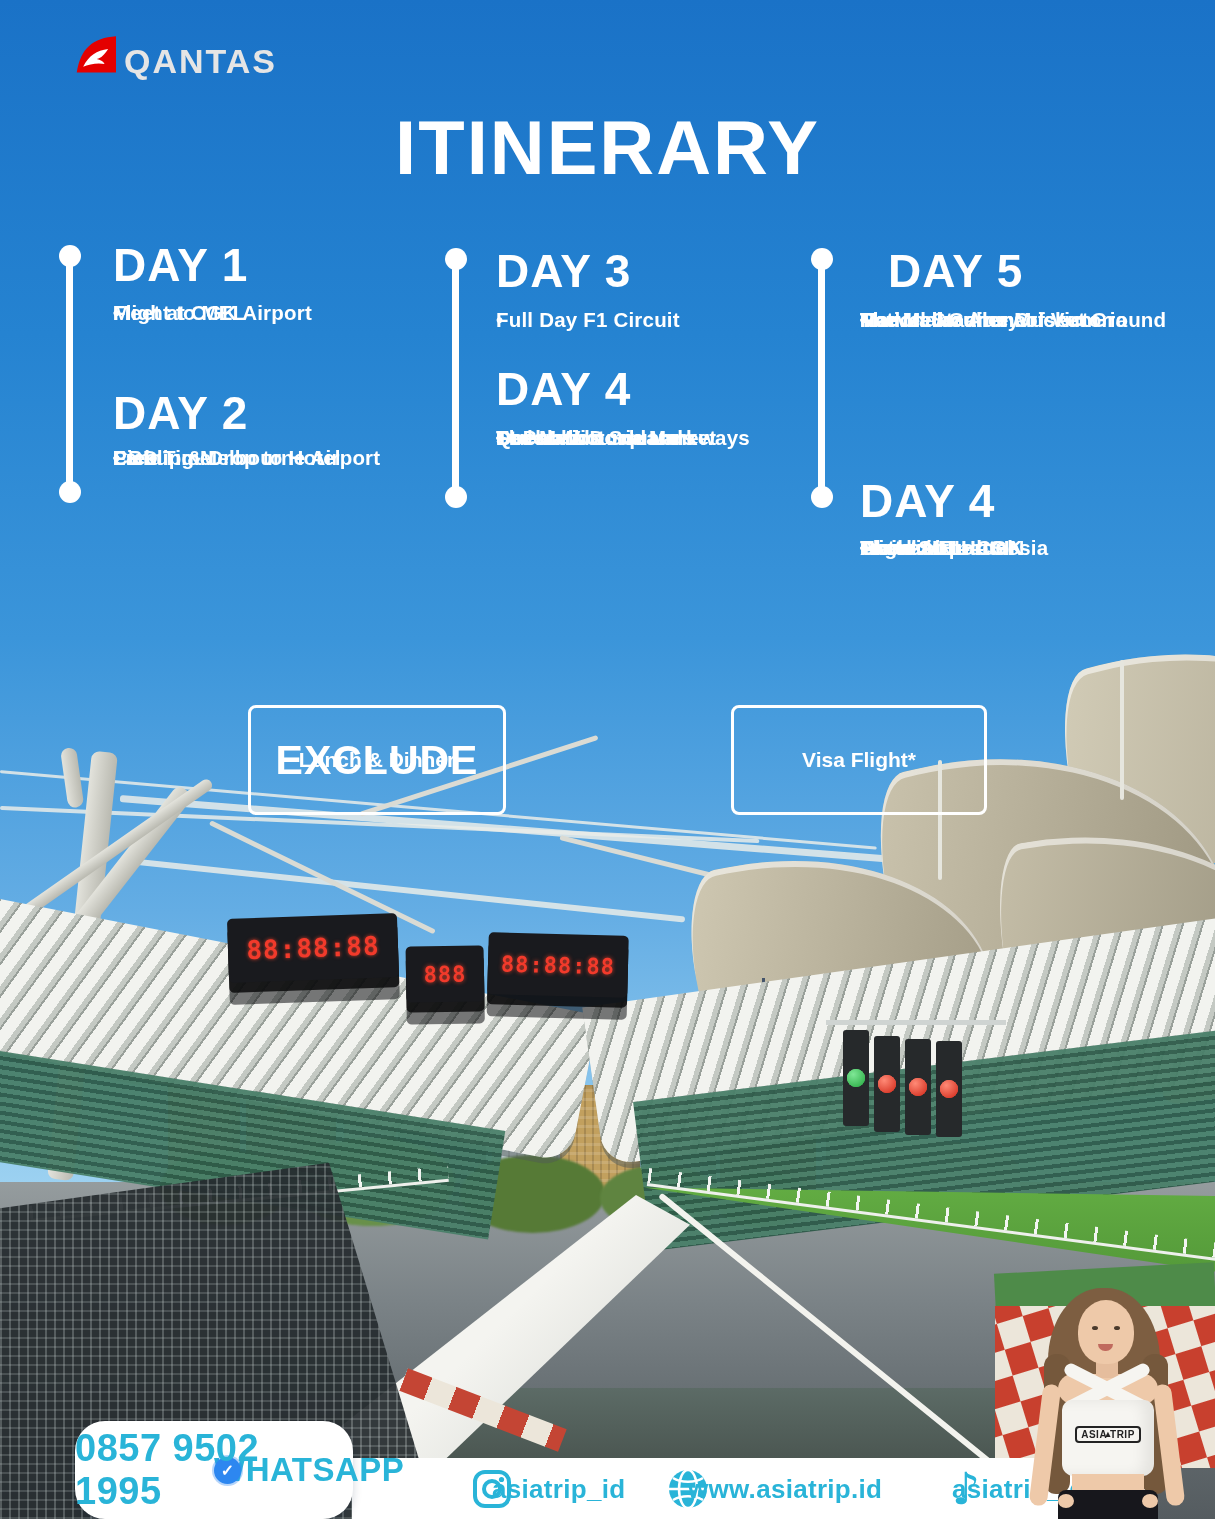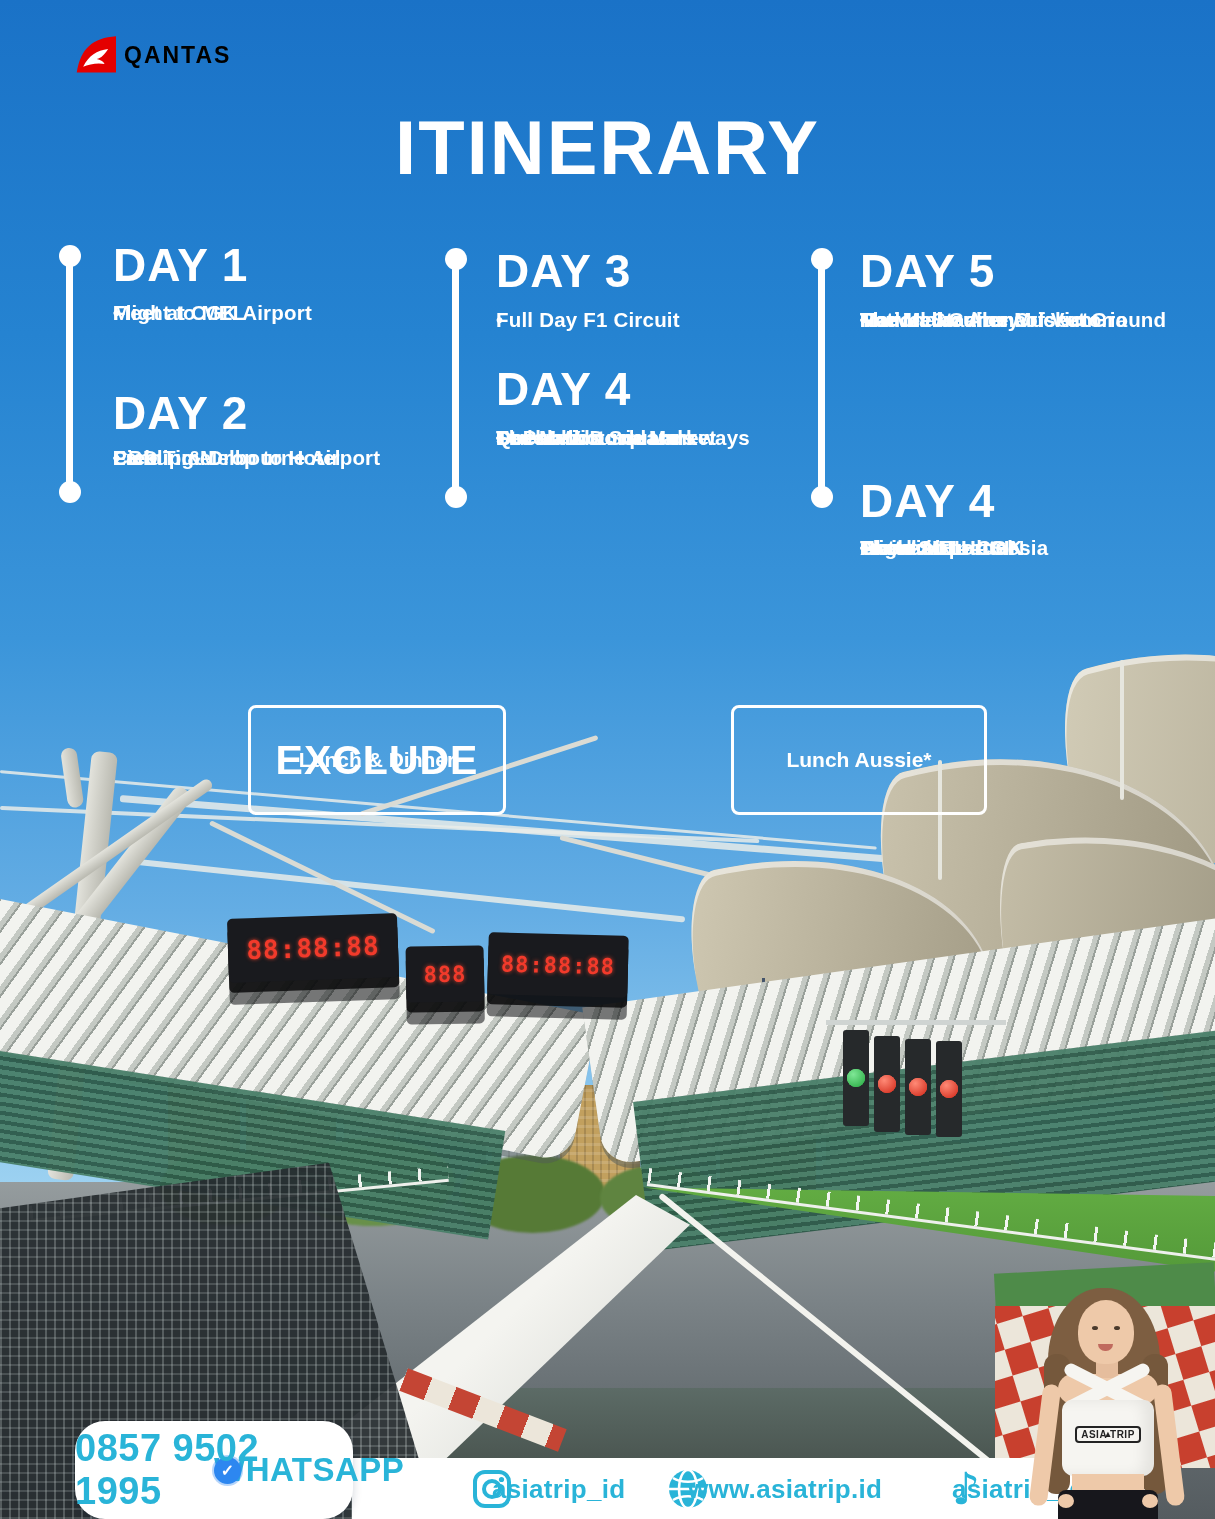--- a/index.html
+++ b/index.html
@@ -100,21 +100,21 @@
   .grassR2{left:995px;top:1268px;width:220px;height:46px;background:#4e8b49;transform:rotate(-3deg);}
   .lightpipe{left:826px;top:1020px;width:180px;height:5px;background:#cfd4d2;}
   .lightcol{width:26px;height:96px;background:#26292b;border-radius:3px;display:flex;flex-direction:column;
      align-items:center;justify-content:space-evenly;position:absolute;}
   .lamp{position:static;width:18px;height:18px;border-radius:50%;}
   .lamp.g{background:radial-gradient(circle at 35% 30%,#7fe796,#23a83e);}
   .lamp.r{background:radial-gradient(circle at 35% 30%,#ff8a76,#cf2617);}
 
   
   .logo-tail{left:73px;top:34px;width:46px;height:40px;}
-  .logo-word{left:124px;top:42px;font-size:23px;font-weight:bold;letter-spacing:2px;color:#000000;}
+  .logo-word{left:124px;top:42px;font-size:34px;font-weight:bold;letter-spacing:2px;color:#e5e5e5;}
   .title{left:0;top:104px;width:1215px;text-align:center;font-size:76px;font-weight:bold;
      letter-spacing:2px;color:#fff;}
   .rail{width:7px;background:#fff;border-radius:4px;}
   .dotc{width:22px;height:22px;border-radius:50%;background:#fff;}
   .dayh{font-size:46px;font-weight:bold;color:#fff;letter-spacing:1px;white-space:nowrap;}
   .blist{width:370px;}
   .bullet-row{position:static;display:flex;gap:13px;align-items:flex-start;
      height:28.5px;color:#fff;font-size:20.5px;font-weight:bold;white-space:nowrap;}
   .bullet-row .dot{position:static;font-size:20px;line-height:26px;}
   .bullet-row .btxt{position:static;line-height:26px;letter-spacing:.2px;}
@@ -346,21 +346,21 @@
       <div class="bullet-row">
         <span class="dot">•</span>
         <span class="btxt">The Melbourne Laneways</span>
       </div>
       <div class="bullet-row">
         <span class="dot">•</span>
         <span class="btxt">Docklands</span>
       </div>
     </div>
 
-  <div class="dayh z5" style="left:860px;top:244px">DAY 5</div>
+  <div class="dayh z5" style="left:888px;top:244px">DAY 5</div>
   <div class="blist z5" style="left:860px;top:307px">
       <div class="bullet-row">
         <span class="dot">•</span>
         <span class="btxt">The Melbourne Museum</span>
       </div>
       <div class="bullet-row">
         <span class="dot">•</span>
         <span class="btxt">National Gallery of Victoria</span>
       </div>
       <div class="bullet-row">
@@ -403,21 +403,21 @@
         <span class="dot">•</span>
         <span class="btxt">Arrive in Indonesia</span>
       </div>
     </div>
 
   <div class="note nexclude z5">
     <div class="nt">EXCLUDE</div>
     <div class="ns">Lunch &amp; Dinner</div>
   </div>
   <div class="note noptional z5">
-    <div class="ns">Lunch Aussie*</div>
+    <div class="ns">Visa Flight*</div>
   </div>
 
   <div class="strip z6"></div>
 
   <div class="wacard z6">
     <div class="warow">
       <span class="walabel">WHATSAPP</span>
       <span class="vbadge">✓</span>
     </div>
     <div class="wanum">0857 9502 1995</div>

